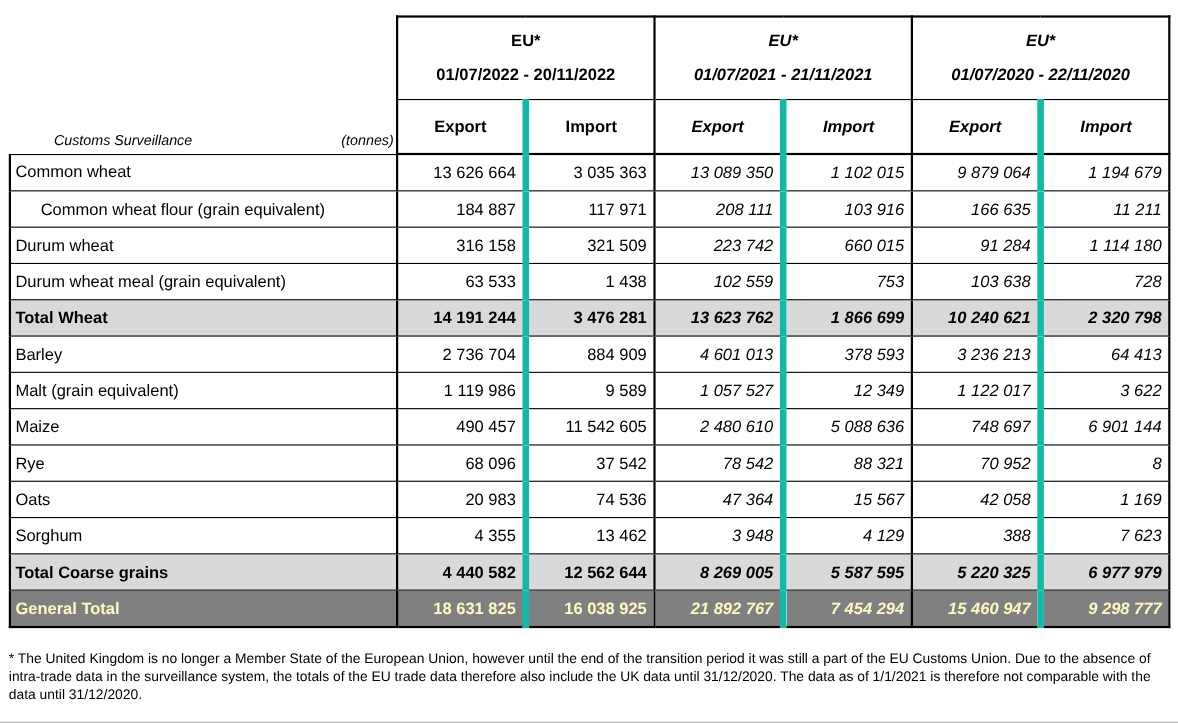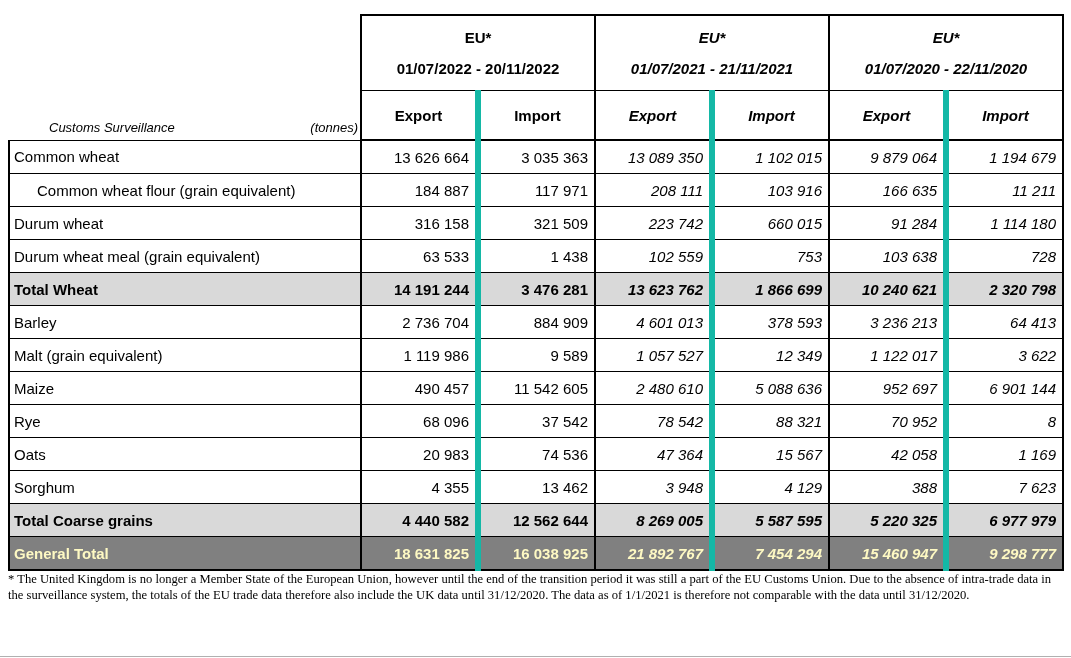--- a/index.html
+++ b/index.html
@@ -46,23 +46,22 @@
   
   .bL2{border-left:2px solid #000;}
   .bR1{border-right:6px solid #14b8a6;}
   .bR2{border-right:2px solid #000;}
   tr.subtotal td{background:#d9d9d9;font-weight:bold;}
   tr.grandtotal td{background:#808080;color:#fef9c3;font-weight:bold;}
   tbody tr:last-child td{border-bottom:2px solid #000;}
 
   
   .footnote{
-    font-size:12.6px;line-height:1.26;margin-top:1px;width:1056px;
+    font-size:12.6px;line-height:1.26;margin-top:21px;width:1056px;
     text-align:left;
-    font-family:Liberation Serif, serif;
   }
   .bottom-rule{
     position:absolute;left:0;bottom:1px;width:1071px;
     border-top:1px solid #b0b0b0;
   }
 </style>
 </head>
 <body>
 
 <div class="page">
@@ -170,21 +169,21 @@
           <td class="num bR2 it">12 349</td>
           <td class="num bR1 it">1 122 017</td>
           <td class="num bR2 it">3 622</td>
         </tr>
         <tr class="data">
           <td class="lblc" style="font-weight: normal;">Maize</td>
           <td class="num bL2 bR1">490 457</td>
           <td class="num bR2">11 542 605</td>
           <td class="num bR1 it">2 480 610</td>
           <td class="num bR2 it">5 088 636</td>
-          <td class="num bR1 it">952 697</td>
+          <td class="num bR1 it">748 697</td>
           <td class="num bR2 it">6 901 144</td>
         </tr>
         <tr class="data">
           <td class="lblc" style="font-weight: normal;">Rye</td>
           <td class="num bL2 bR1">68 096</td>
           <td class="num bR2">37 542</td>
           <td class="num bR1 it">78 542</td>
           <td class="num bR2 it">88 321</td>
           <td class="num bR1 it">70 952</td>
           <td class="num bR2 it">8</td>

